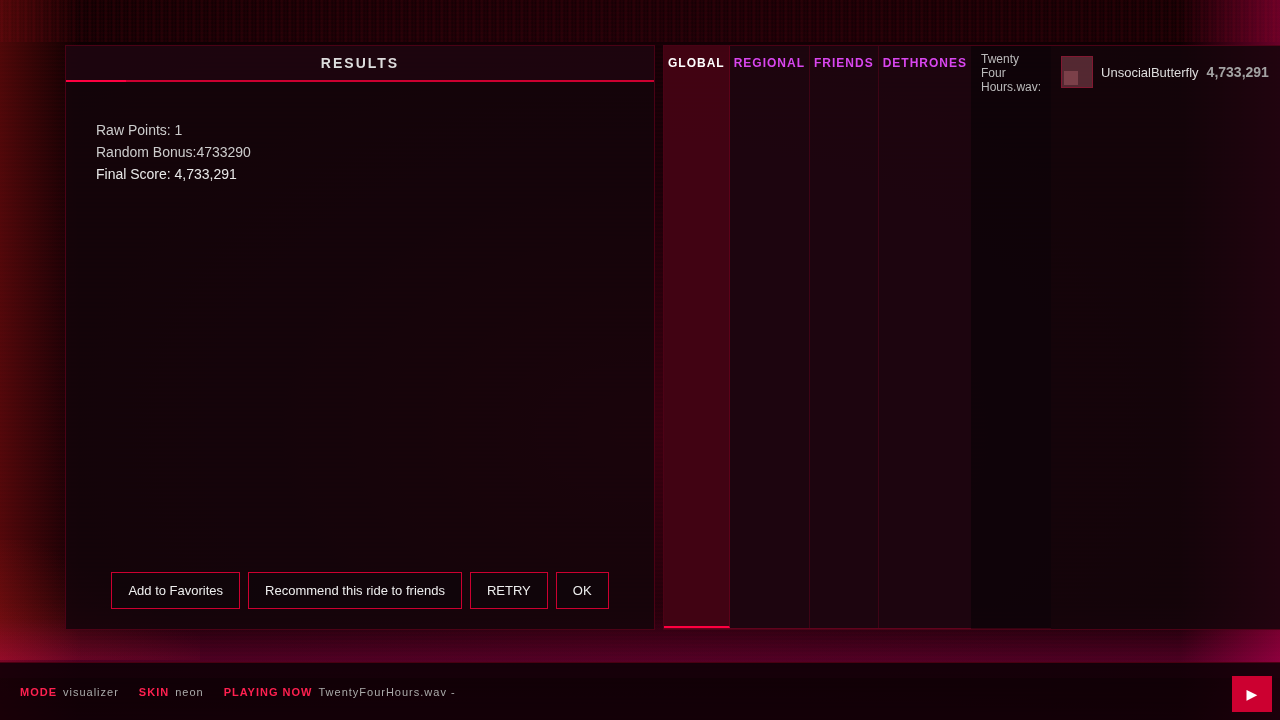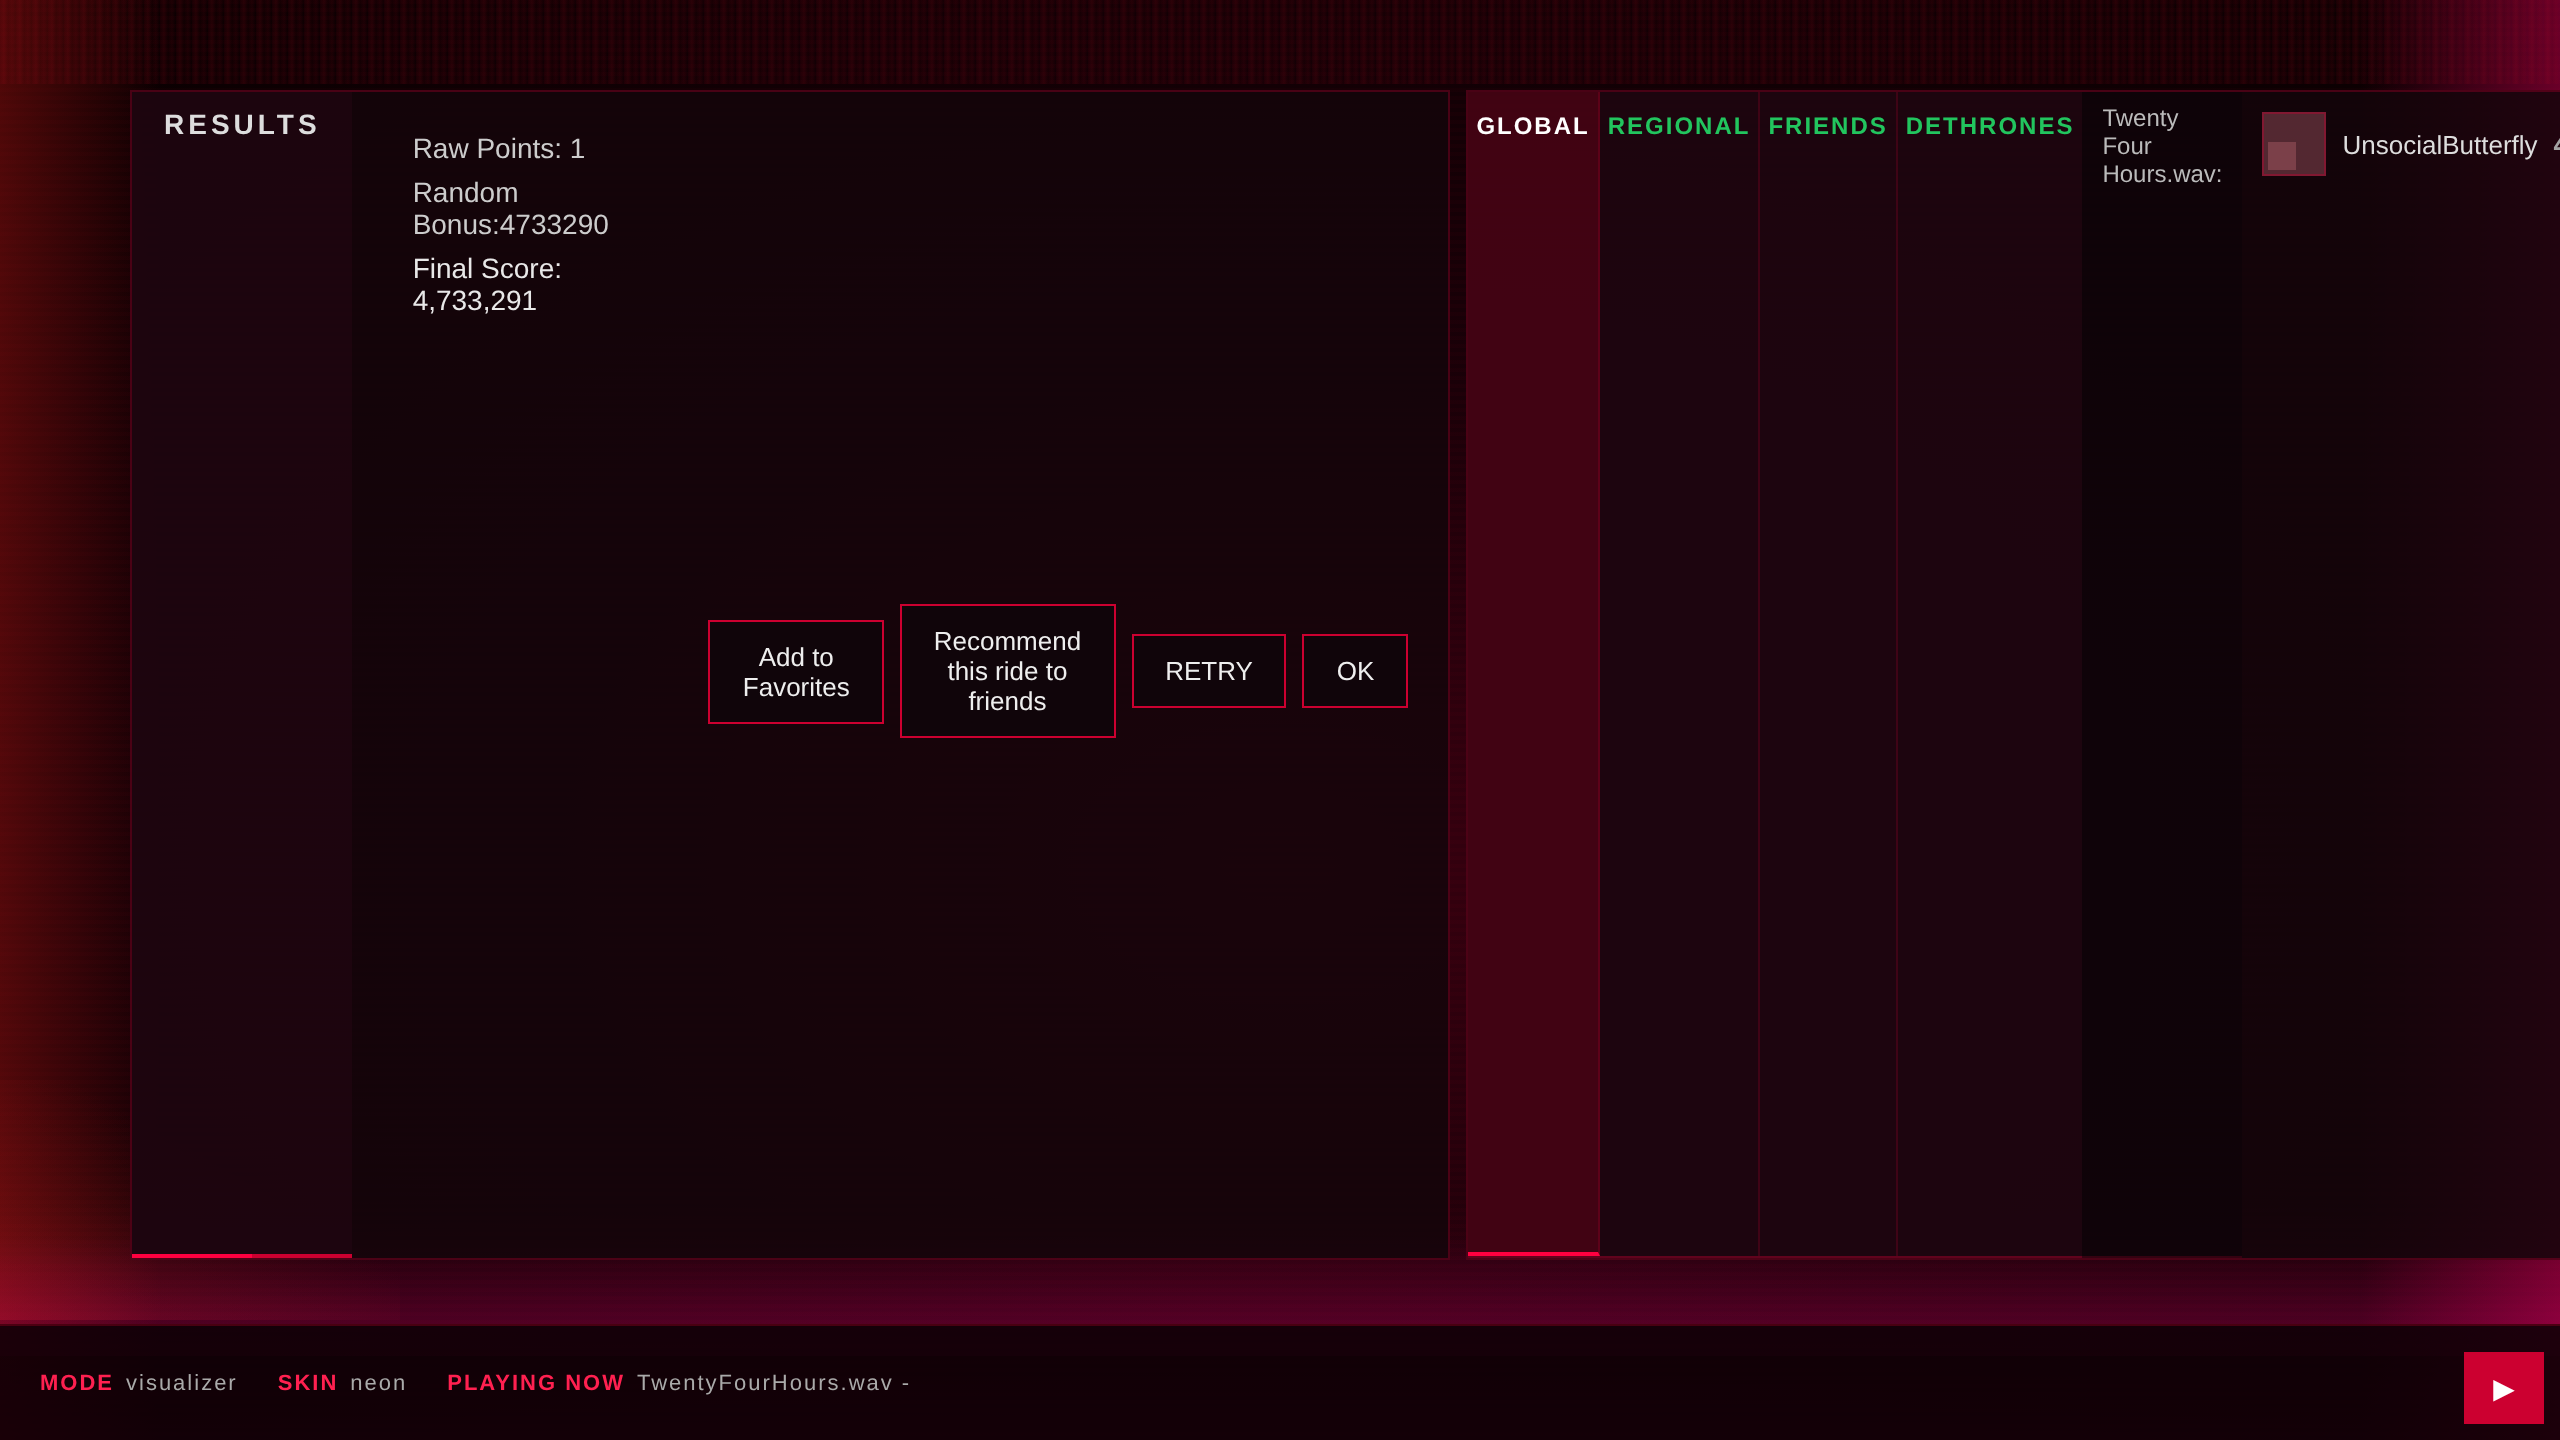--- a/index.html
+++ b/index.html
@@ -68,21 +68,22 @@
       display: flex;
       gap: 8px;
     }
 
     
     .results-panel {
       flex: 0 0 590px;
       background: rgba(20, 5, 10, 0.85);
       border: 1px solid rgba(200, 0, 50, 0.3);
       display: flex;
-      flex-direction: row;
+      flex-direction: column;
+      gap: 20px;
     }
 
     .results-header {
       background: rgba(30, 5, 15, 0.9);
       border-bottom: 2px solid #cc0030;
       padding: 8px 16px;
       text-align: center;
       position: relative;
     }
 
@@ -148,21 +149,21 @@
     .lb-tabs {
       display: flex;
       background: rgba(30, 5, 15, 0.9);
       border-bottom: 1px solid rgba(200, 0, 50, 0.4);
     }
 
     .lb-tab {
       flex: 1;
       padding: 10px 4px;
       text-align: center;
-      color: #22c55e;
+      color: #d946ef;
       font-size: 12px;
       font-weight: bold;
       letter-spacing: 1px;
       cursor: pointer;
       border-right: 1px solid rgba(200, 0, 50, 0.2);
     }
 
     .lb-tab:last-child {
       border-right: none;
     }

